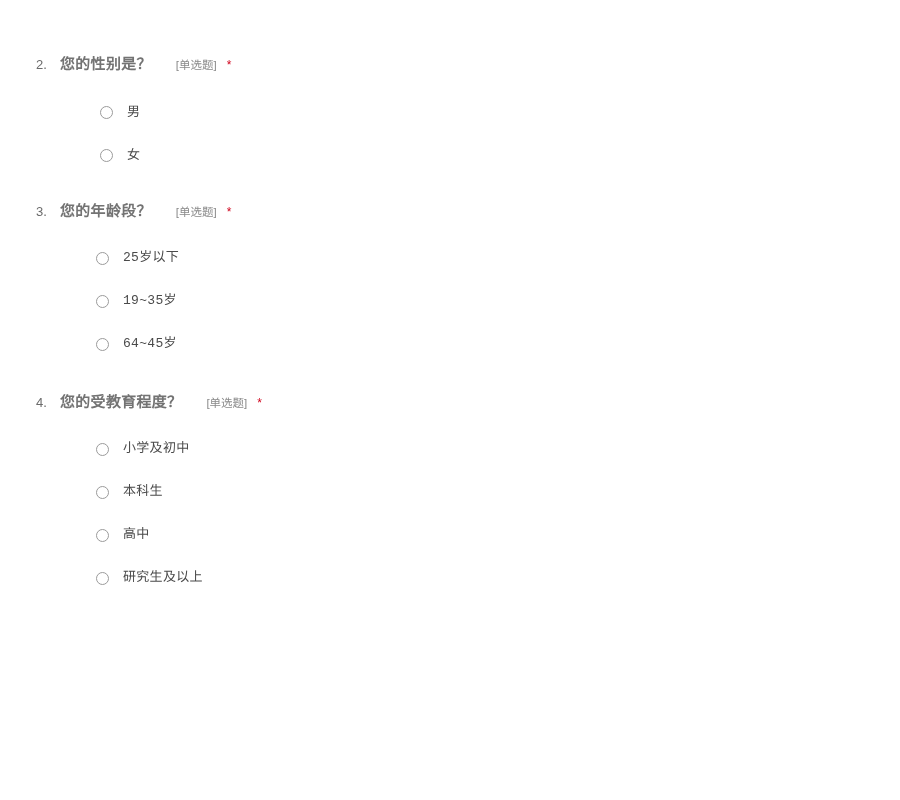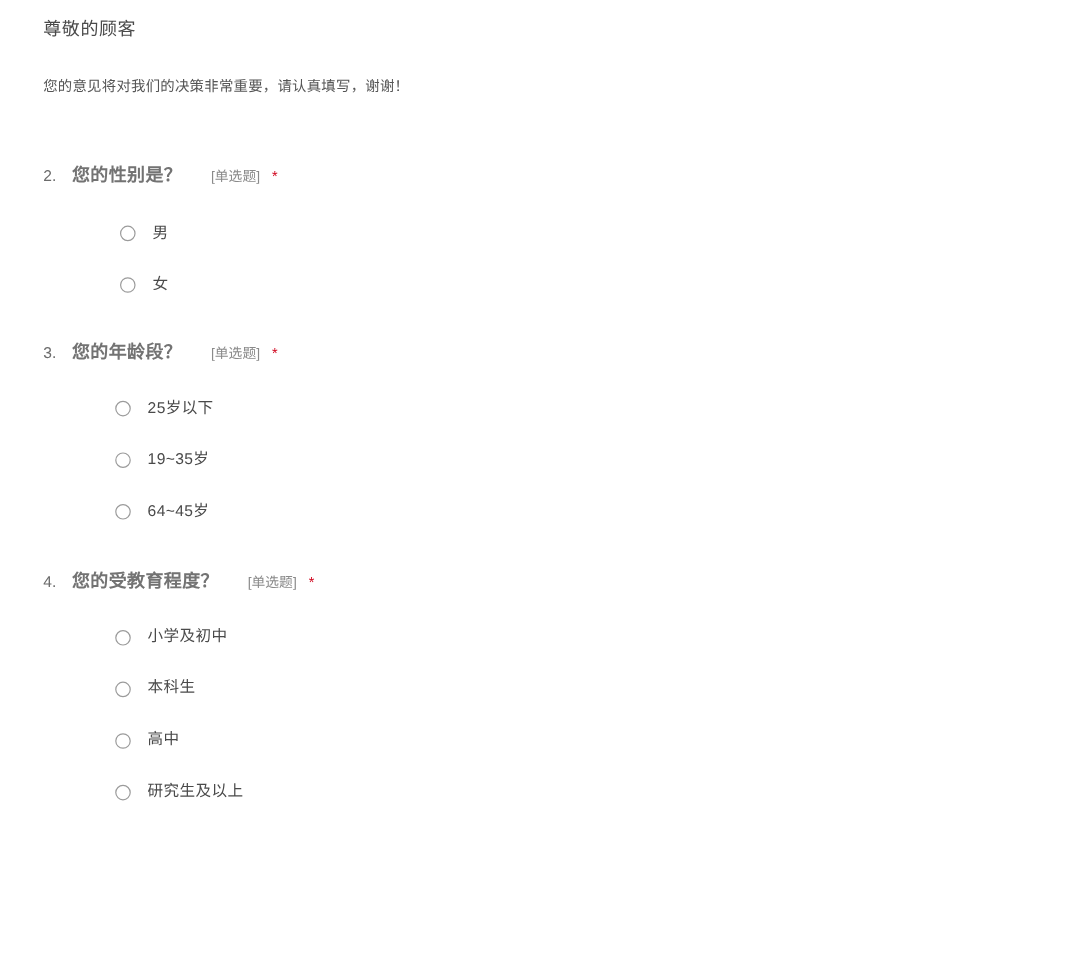--- a/index.html
+++ b/index.html
@@ -111,36 +111,32 @@
     color: #4a4a4a;
     margin-left: 14px;
     letter-spacing: 0.3px;
     line-height: 18px;
   }
 
   
   .q-gender .options { margin-top: 27px; }
   .q-gender .option { margin-bottom: 19px; }
   .q-age .options { margin-top: 26px; padding-left: 60px; }
-  .q-age .option { margin-bottom: 19px; }
+  .q-age .option { margin-bottom: 19px; font-family: Liberation Mono, monospace; }
   .q-edu .options { margin-top: 26px; padding-left: 60px; font-family: Liberation Mono, monospace; }
   .q-edu .option { margin-bottom: 19px; }
 
   .q-gender { margin-bottom: 32px; }
   .q-age { margin-bottom: 34px; }
 </style>
 </head>
 <body>
 
 <div class="page">
 
-  <div class="intro">
-    <div class="intro-title">尊敬的顾客</div>
-    <div class="intro-desc">您的意见将对我们的决策非常重要，请认真填写，谢谢！</div>
-  </div>
 
   <div class="questions">
 
     <div class="question q-gender">
       <div class="q-header">
         <span class="q-index">2.</span>
         <span class="q-title">您的性别是？</span>
         <span class="q-type">[单选题]</span>
         <span class="q-required">*</span>
       </div>

